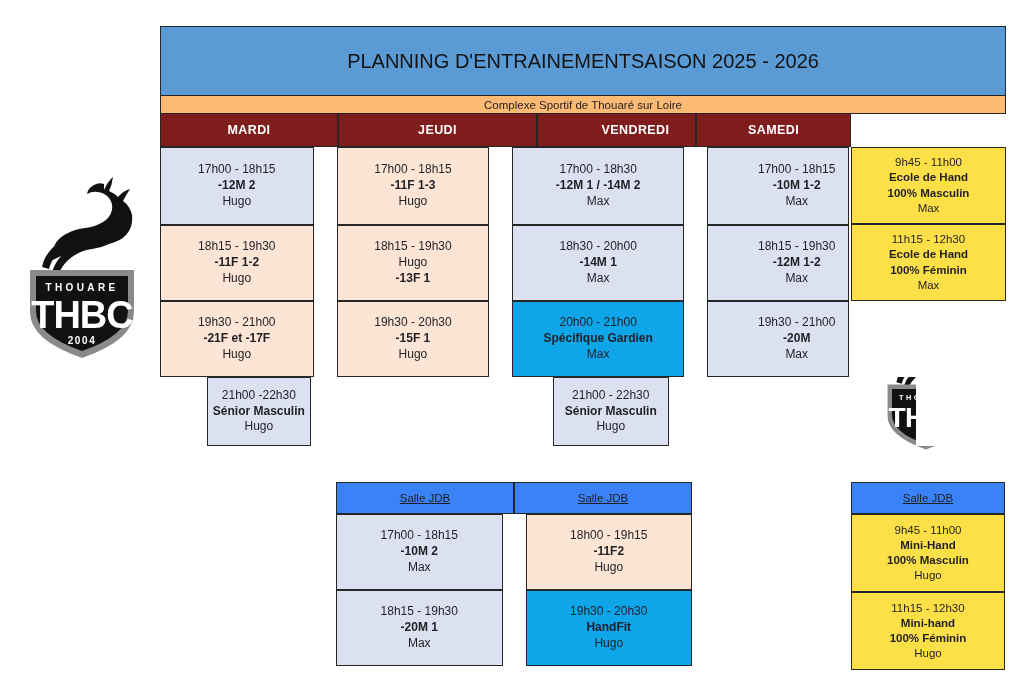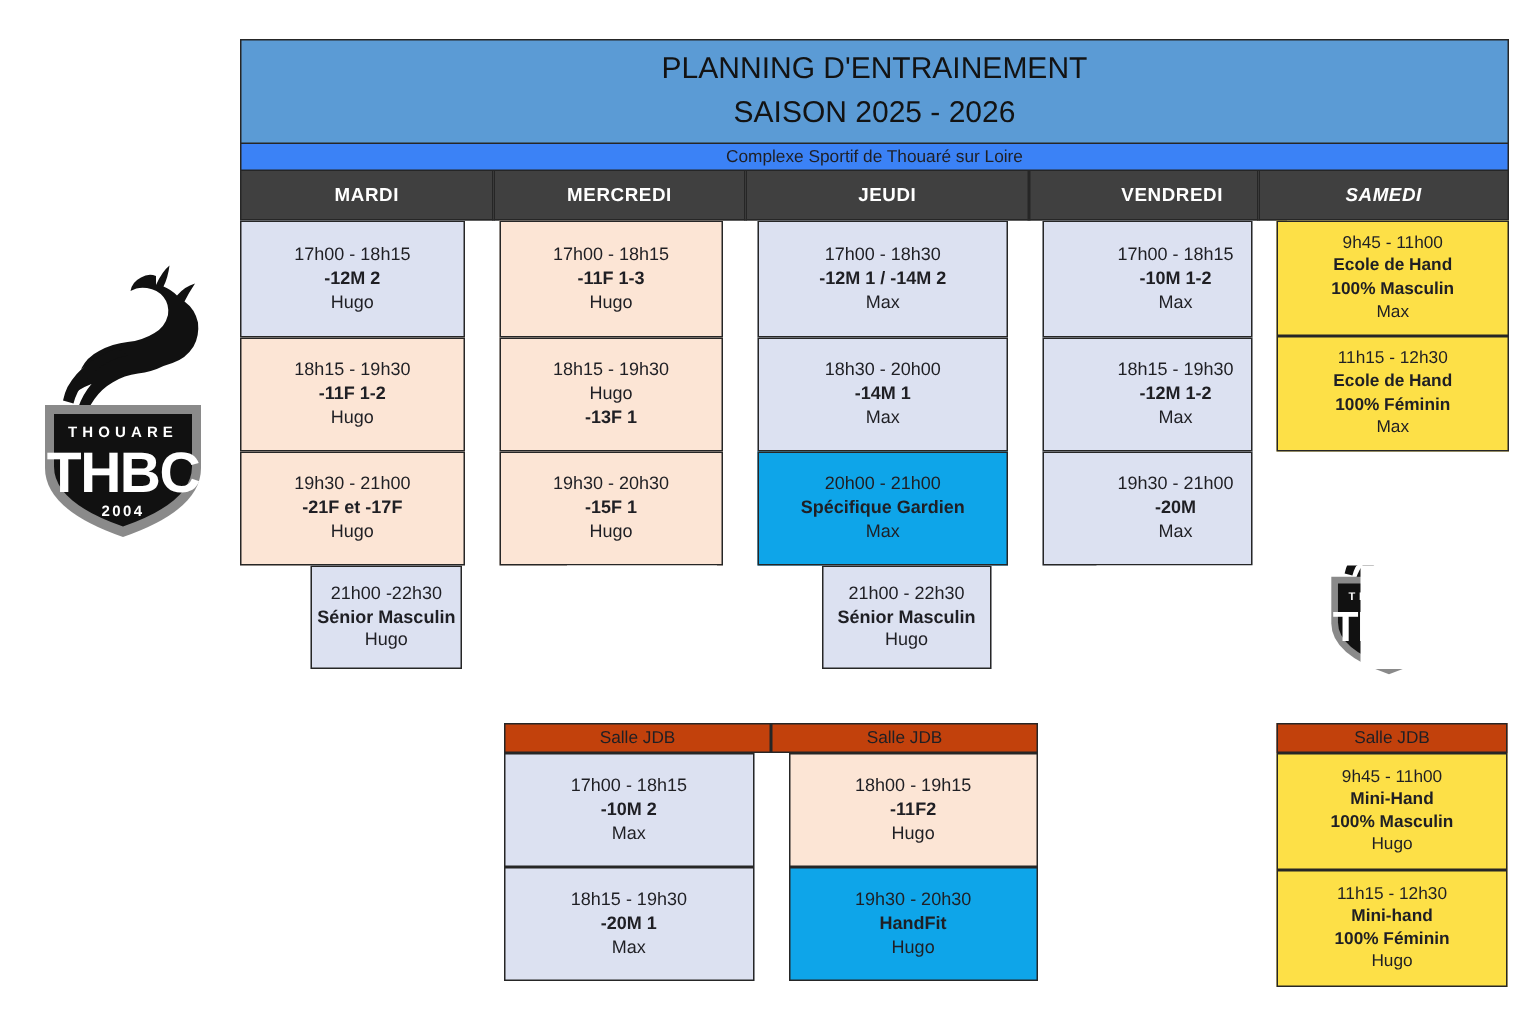--- a/index.html
+++ b/index.html
@@ -44,86 +44,87 @@
     left: 160px;
     top: 26px;
     width: 846px;
   }
   .title-bar {
     box-sizing: border-box;
     border: 1.8px solid #262626;
     background: #5b9bd5;
     height: 70px;
     display: flex;
-    flex-direction: column;
+    flex-direction: row;
     align-items: center;
     justify-content: center;
     font-size: 20px;
     color: #131313;
     line-height: 1.45;
   }
   .venue-bar {
     box-sizing: border-box;
     border: 1.8px solid #262626;
     border-top: none;
-    background: #3b82f6;
+    background: #fdba74;
     height: 18px;
     display: flex;
     align-items: center;
     justify-content: center;
     font-size: 11.5px;
     color: #1f1f24;
   }
   .day-head-row { display: flex; }
   .day-head {
     box-sizing: border-box;
     border: 1.6px solid #262626;
     border-top: none;
-    background: #404040;
+    background: #7f1d1d;
     color: #ffffff;
     font-weight: bold;
     font-size: 12.5px;
     height: 33px;
     display: flex;
     align-items: center;
     justify-content: center;
     letter-spacing: .4px;
   }
   .grid-row { display: flex; gap: 23px; }
   .col-w0 { width: 178px; }
   .col-w1 { width: 177px; }
   .col-w2 { width: 199px; }
   .col-w3 { width: 159px; padding-left: 38px; }
-  .col-w4 { width: 176px; font-style: italic; }
+  .col-w4 { width: 155px; }
   .rh-a { height: 78px; }
   .rh-b { height: 76px; }
   .rh-c { height: 76px; }
   .rh-d { height: 69px; margin-left: 47px; }
   .sam-h { height: 77px; }
 
   
   #samedi-col {
     position: absolute;
     right: 0;
     top: 121px;
     width: 155px;
   }
   #samedi-col .cell { font-size: 11.5px; }
 
   
   .jdb-head {
     box-sizing: border-box;
     border: 1.8px solid #262626;
-    background: #c2410c;
-    height: 20px;
+    background: #3b82f6;
+    height: 32px;
     display: flex;
     align-items: center;
     justify-content: center;
     font-size: 11.5px;
     color: #1f1f24;
+    text-decoration: underline;
   }
   #bottom-left {
     position: absolute;
     left: 336px;
     top: 482px;
     width: 356px;
   }
   #bottom-left .head-row { display: flex; }
   #bottom-left .jdb-head { width: 178px; }
   #bottom-left .grid-row { display: flex; }
@@ -187,21 +188,20 @@
     <span>PLANNING D'ENTRAINEMENT</span>
     <span>SAISON 2025 - 2026</span>
   </div>
 
   <div class="venue-bar">
     <span>Complexe Sportif de Thouaré sur Loire</span>
   </div>
 
   <div class="day-head-row">
     <div class="day-head col-w0">MARDI</div>
-    <div class="day-head col-w1">MERCREDI</div>
     <div class="day-head col-w2">JEUDI</div>
     <div class="day-head col-w3">VENDREDI</div>
     <div class="day-head col-w4">SAMEDI</div>
   </div>
 
   <div class="grid-row">
     <div class="cell col-w0 rh-a c-blue">
       <span class="ln">17h00 - 18h15</span>
       <span class="ln bold">-12M 2</span>
       <span class="ln">Hugo</span>

